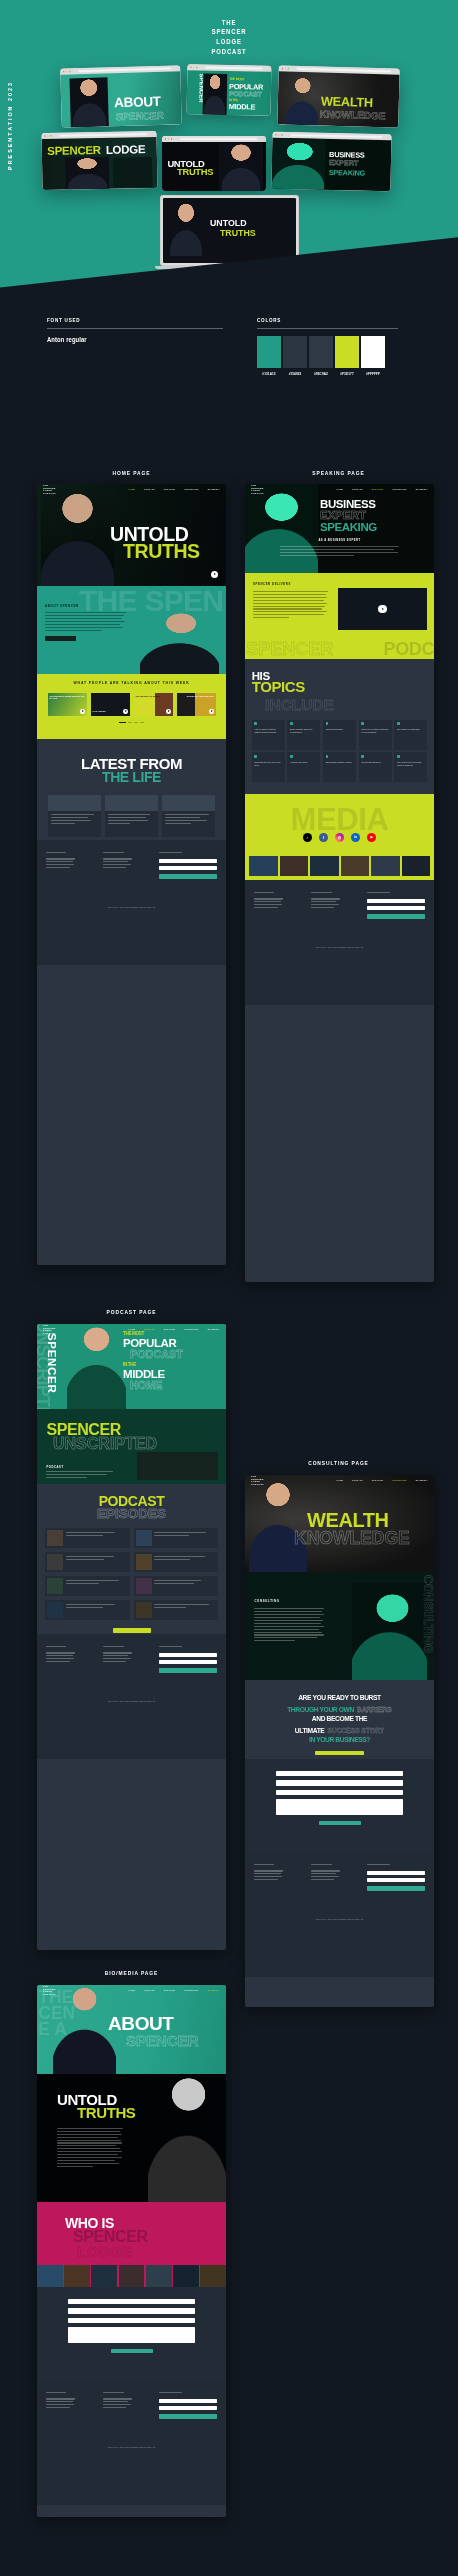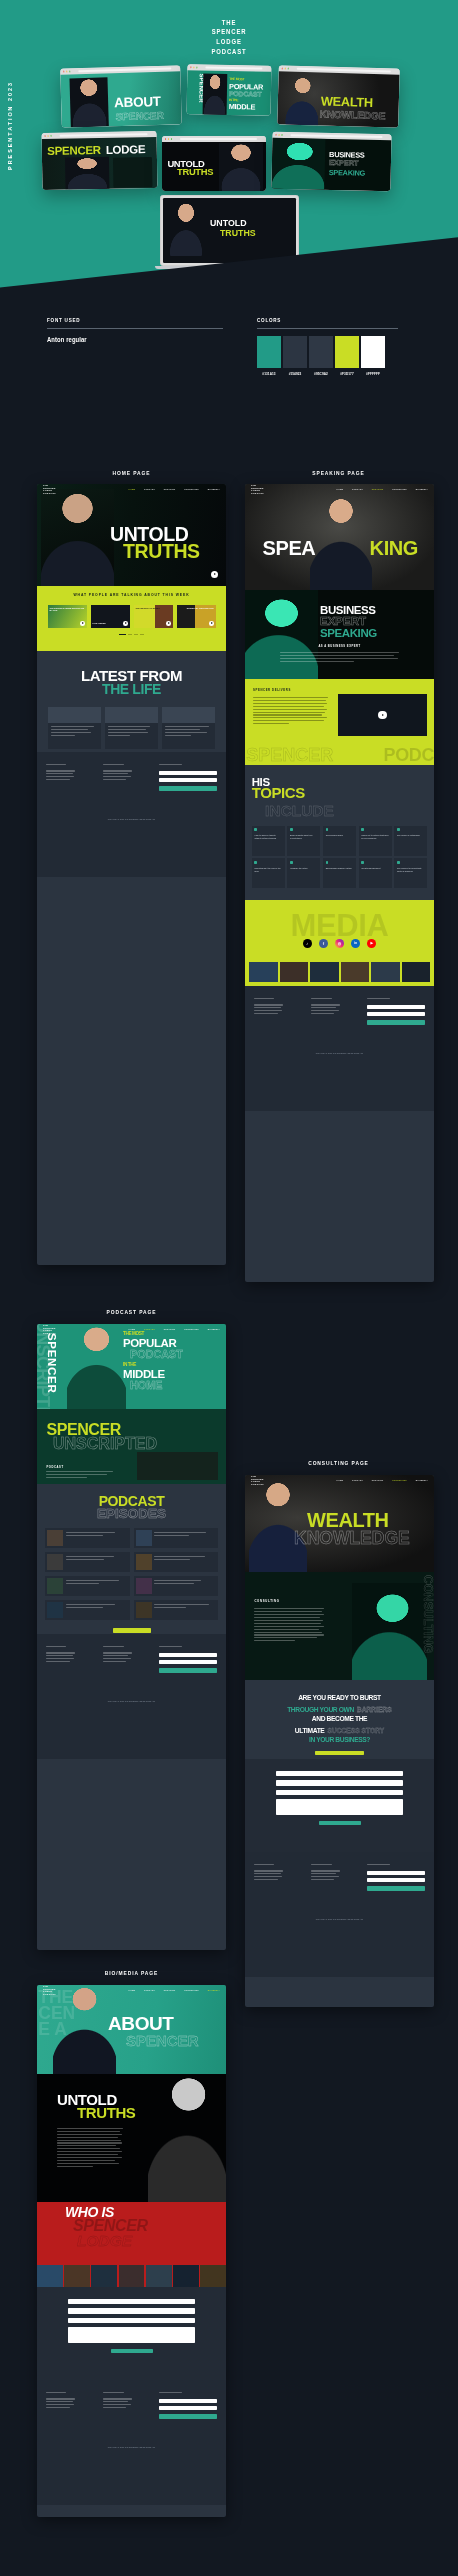--- a/index.html
+++ b/index.html
@@ -295,20 +295,39 @@
   <div class="band" style="height:102px;background:linear-gradient(100deg,#0a1f17 0%,#07120e 48%,#05080a 100%);">
     <div class="photo" style="left:4px;top:5.4px;width:73px;height:97px;
       background:radial-gradient(ellipse 32% 23% at 50% 20%,#caa285 0 64%,transparent 66%),
                  radial-gradient(ellipse 70% 58% at 50% 96%,#151b27 0 72%,transparent 74%),
                  linear-gradient(160deg,#0b1a14,#050807);"></div>
     <div class="bigT" style="position:absolute;left:73px;top:42px;font-size:19.5px;color:#fff;">UNTOLD</div>
     <div class="bigT" style="position:absolute;left:86px;top:59px;font-size:19.5px;color:#C9DD25;">TRUTHS</div>
     <div class="playbtn" style="position:absolute;right:8px;bottom:8px;"></div>
   </div>
 
+  <div class="band" style="height:88px;background:#229B87;">
+    <div class="ghostT" style="position:absolute;right:2.7px;top:1.3px;font-size:30px;color:rgba(255,255,255,.12);letter-spacing:-0.7px;">THE SPEN</div>
+    <div style="position:absolute;left:8px;top:17.5px;width:81px;">
+      <div style="color:#06281f;font-size:3px;font-weight:800;letter-spacing:0.6px;margin-bottom:4.7px;">ABOUT SPENCER</div>
+      <div class="body-lines dk">
+        <i style="width:100%"></i>
+          <i style="width:98%"></i>
+          <i style="width:95%"></i>
+        <i style="width:99%"></i>
+          <i style="width:92%"></i>
+          <i style="width:96%"></i>
+        <i style="width:70%"></i>
+      </div>
+      <div class="pill" style="width:31px;margin-top:5.4px;background:#14201c;"></div>
+    </div>
+    <div class="photo" style="right:6.7px;bottom:0;width:79px;height:65px;
+      background:radial-gradient(ellipse 30% 24% at 52% 22%,#caa285 0 62%,transparent 64%),
+                 radial-gradient(ellipse 72% 62% at 50% 98%,#10171f 0 72%,transparent 74%);"></div>
+  </div>
 
 
   <div class="band" style="height:65px;background:#C9DD25;padding-top:6.7px;">
     <div style="text-align:center;color:#14201c;font-size:3.4px;font-weight:800;letter-spacing:0.9px;">WHAT PEOPLE ARE TALKING ABOUT THIS WEEK</div>
     <div style="display:flex;gap:4px;justify-content:center;margin-top:8px;">
       <div class="thumb" style="width:39px;height:23px;background:linear-gradient(120deg,#2c7a3f,#b8d32a);position:relative;">
         <div style="color:#fff;font-size:2px;font-weight:800;padding:2px;line-height:1.15;">THE JUSTICE SYSTEM DESTROYED MY LIFE</div>
         <div class="playbtn" style="width:4.7px;height:4.7px;position:absolute;right:2px;bottom:2px;"></div>
       </div>
       <div class="thumb" style="width:39px;height:23px;background:#11151c;position:relative;">
@@ -414,27 +433,20 @@
     </div>
     <div class="navlinks">
       <span>HOME</span>
       <span>PODCAST</span>
       <span class="on">SPEAKING</span>
       <span>CONSULTING</span>
       <span>BIO/MEDIA</span>
     </div>
   </div>
 
-  <div class="band" style="height:106px;background:radial-gradient(ellipse at 50% 40%,#4a4a46,#1b1b1a 75%);">
-    <div class="photo" style="left:65px;top:12px;width:62px;height:94px;
-      background:radial-gradient(ellipse 30% 20% at 50% 16%,#d9ab8a 0 62%,transparent 64%),
-                 radial-gradient(ellipse 74% 62% at 50% 94%,#141a27 0 72%,transparent 74%);"></div>
-    <div class="bigT" style="position:absolute;left:17.5px;top:55px;font-size:20px;color:#fff;">SPEA</div>
-    <div class="bigT" style="position:absolute;right:16px;top:55px;font-size:20px;color:#C9DD25;">KING</div>
-  </div>
 
   <div class="band" style="height:89px;background:#050b09;">
     <div class="photo" style="left:0;top:0;width:73px;height:89px;
       background:radial-gradient(ellipse 38% 26% at 50% 26%,#3ae6b4 0 58%,transparent 60%),
                  radial-gradient(ellipse 76% 62% at 46% 96%,#0d6a54 0 72%,transparent 74%),#04140f;"></div>
     <div class="bigT" style="position:absolute;left:75px;top:15px;font-size:11.5px;color:#fff;">BUSINESS</div>
     <div class="outlineT" style="position:absolute;left:75px;top:26px;font-size:11.5px;">EXPERT</div>
     <div class="bigT" style="position:absolute;left:75px;top:38px;font-size:11.5px;color:#2FA98F;">SPEAKING</div>
     <div style="position:absolute;left:0;right:0;text-align:center;top:55px;color:#fff;font-size:2.7px;font-weight:800;letter-spacing:0.5px;">AS A BUSINESS EXPERT</div>
     <div class="body-lines" style="position:absolute;left:35px;right:35px;top:62px;">
@@ -881,21 +893,21 @@
         <i style="width:95%"></i>
       <i style="width:98%"></i>
         <i style="width:92%"></i>
         <i style="width:99%"></i>
         <i style="width:88%"></i>
       <i style="width:94%"></i>
         <i style="width:55%"></i>
     </div>
   </div>
 
-  <div class="band" style="height:85px;background:#b91c1c;padding-top:4px;font-style:italic;">
+  <div class="band" style="height:85px;background:#be185d;padding-top:15px;">
     <div class="bigT" style="margin-left:28px;font-size:14px;color:#fff;">WHO IS</div>
     <div class="bigT" style="margin-left:36px;font-size:16px;color:rgba(0,0,0,.22);">SPENCER</div>
     <div class="outlineT" style="margin-left:40px;font-size:15.5px;-webkit-text-stroke:0.4px rgba(0,0,0,.22);">LODGE</div>
     <div style="display:flex;gap:1.3px;position:absolute;left:0;right:0;bottom:0;">
       <div class="thumb" style="flex:1;height:21.6px;background:#294a68;"></div>
       <div class="thumb" style="flex:1;height:21.6px;background:#4b3626;"></div>
       <div class="thumb" style="flex:1;height:21.6px;background:#1e2f3e;"></div>
       <div class="thumb" style="flex:1;height:21.6px;background:#3b2d2d;"></div>
       <div class="thumb" style="flex:1;height:21.6px;background:#2d3f4d;"></div>
       <div class="thumb" style="flex:1;height:21.6px;background:#152230;"></div>

